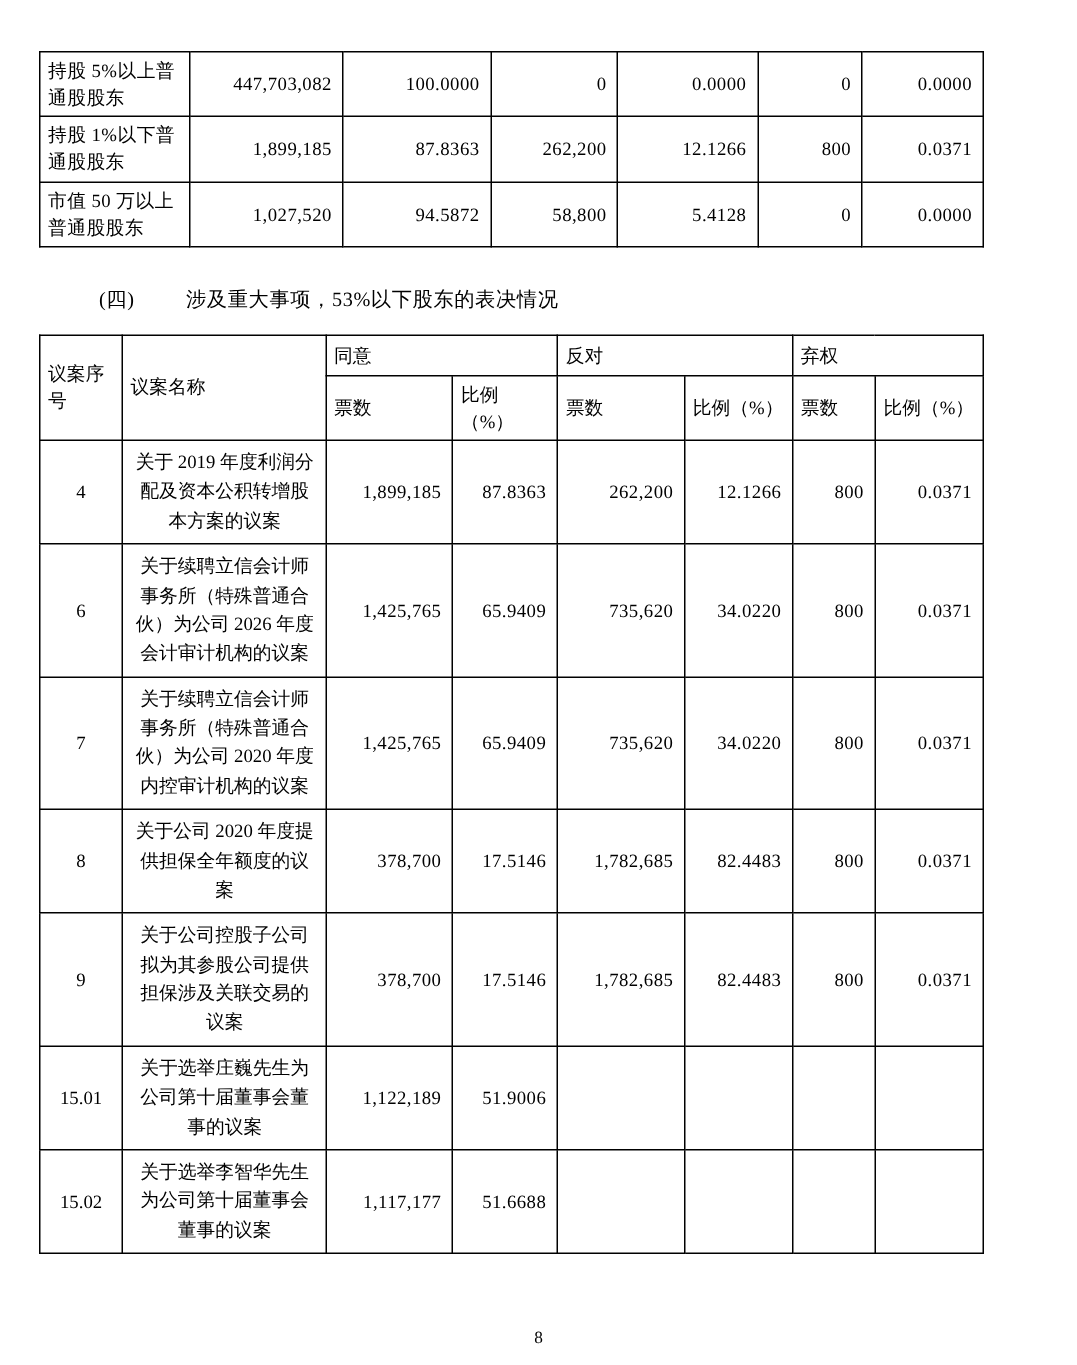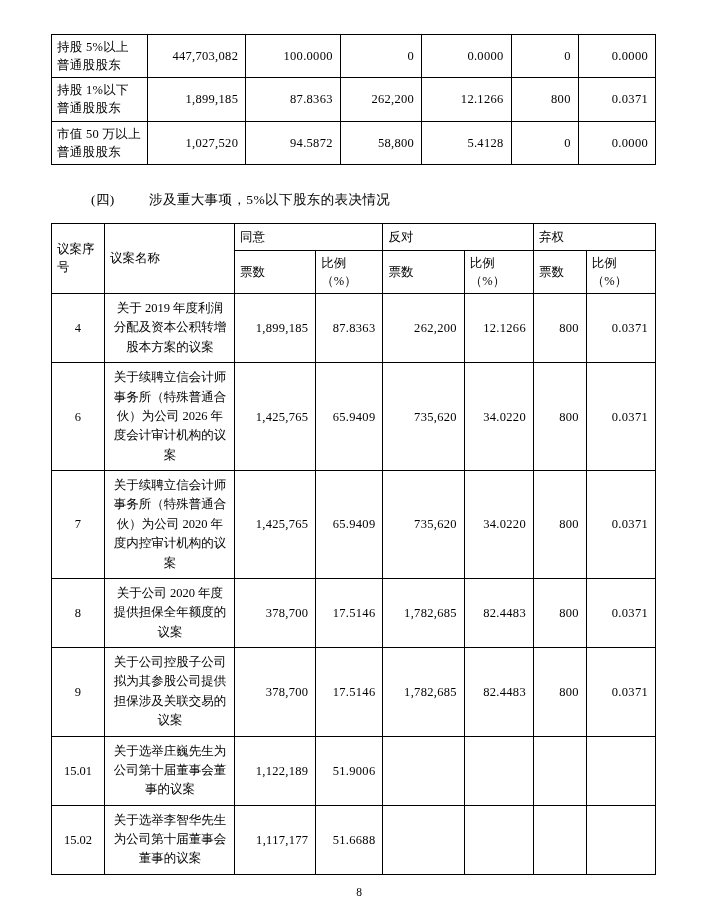--- a/index.html
+++ b/index.html
@@ -12,21 +12,21 @@
     height: 910px;
     font-family: "Liberation Serif", "DejaVu Serif", serif;
     color: #000;
     position: relative;
   }
   .page {
     position: relative;
     width: 718px;
     height: 910px;
     box-sizing: border-box;
-    padding: 34px 62px 0 51px;
+    padding: 34px 62px 0 26px;
   }
   table {
     border-collapse: collapse;
     width: 100%;
     table-layout: fixed;
   }
   table td, table th {
     border: 1px solid #000;
     padding: 3px 5px;
     font-size: 12.5px;
@@ -121,21 +121,21 @@
         <td class="num">94.5872</td>
         <td class="num">58,800</td>
         <td class="num">5.4128</td>
         <td class="num">0</td>
         <td class="num">0.0000</td>
       </tr>
     </tbody>
   </table>
 
   <div class="section-title">
-    <span class="label">(四)</span><span>涉及重大事项，5%以下股东的表决情况</span>
+    <span class="label">(四)</span><span>涉及重大事项，53%以下股东的表决情况</span>
   </div>
 
   <table class="t2">
     <colgroup>
       <col style="width:52px">
       <col style="width:128px">
       <col style="width:80px">
       <col style="width:66px">
       <col style="width:80px">
       <col style="width:68px">

